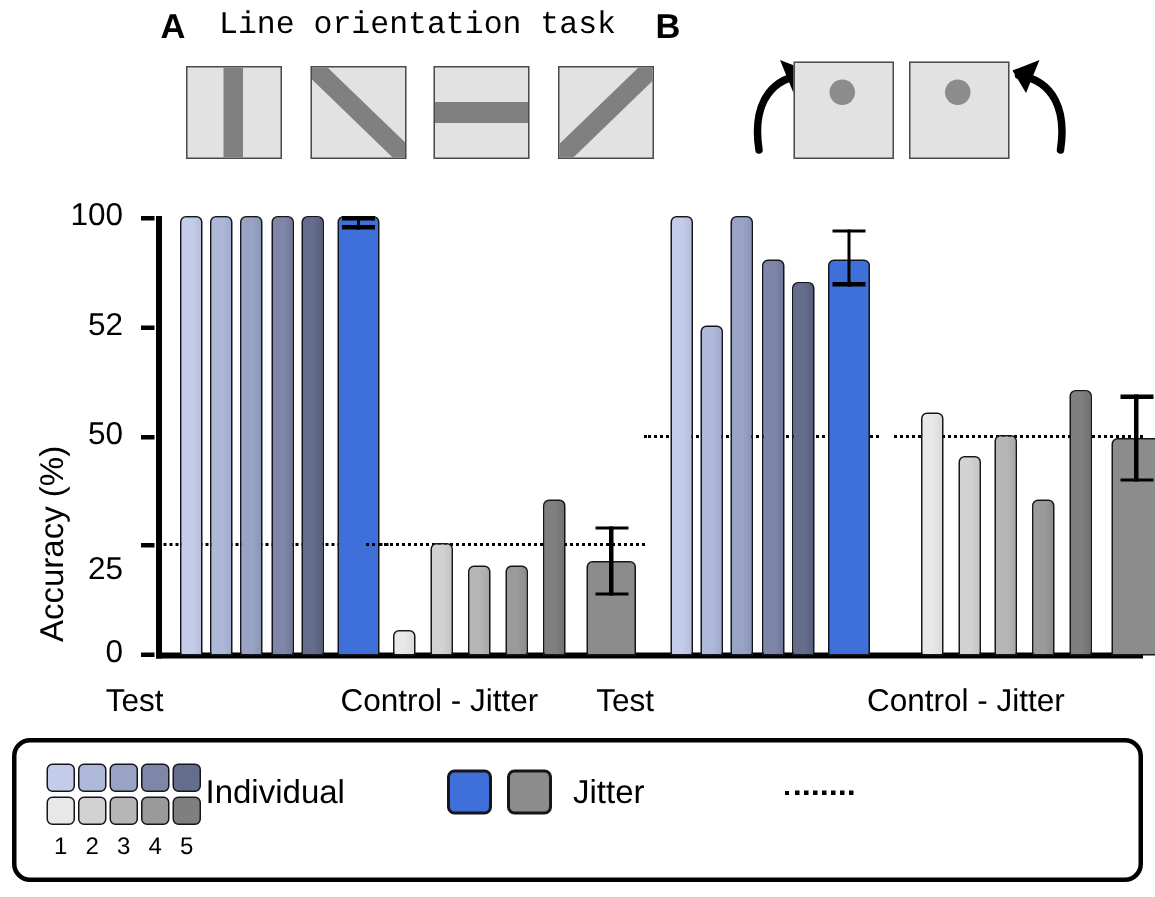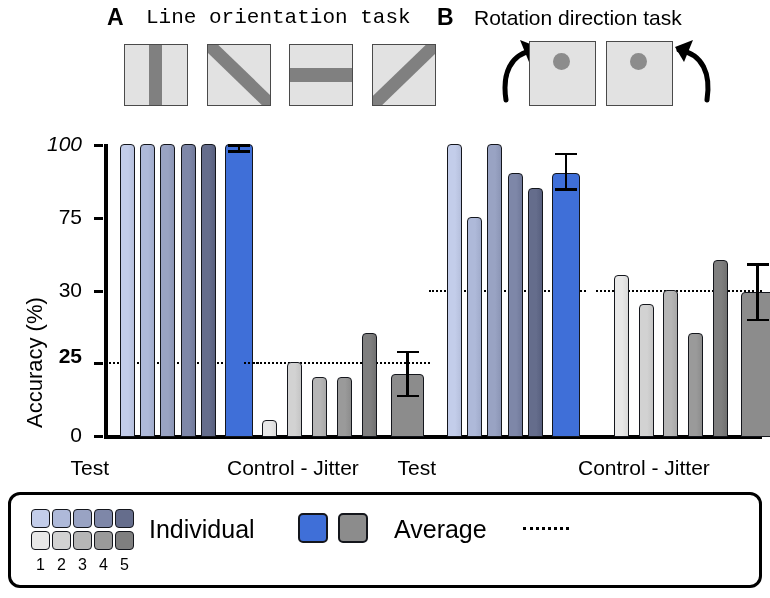--- a/index.html
+++ b/index.html
@@ -32,35 +32,34 @@
   .errbar{position:absolute;}
   .errbar .vline{position:absolute;left:50%;width:2.6px;margin-left:-1.3px;background:#000;top:0;bottom:0;}
   .errbar .cap{position:absolute;left:0;right:0;height:2.6px;background:#000;}
   .errbar .cap.top{top:0;}
   .errbar .cap.bot{bottom:0;}
 
   
   #legend{position:absolute;left:8px;top:492px;width:754px;height:96px;border:3px solid #000;border-radius:12px;box-sizing:border-box;background:#fff;}
   .sw{position:absolute;width:19px;height:19px;border:1.8px solid #14161c;border-radius:4px;box-sizing:border-box;}
   .sw-big{position:absolute;width:30px;height:30px;border:2px solid #14161c;border-radius:5px;box-sizing:border-box;}
-  .leg-text{position:absolute;font-size:25px;line-height:1;white-space:nowrap;margin-left:12px;}
+  .leg-text{position:absolute;font-size:22px;line-height:1;white-space:nowrap;}
   .leg-dots{position:absolute;height:0;border-top:3px dotted #000;width:46px;}
   .subj-num{position:absolute;font-size:16px;line-height:1;text-align:center;width:19px;}
   .subj-line{position:absolute;font-size:21px;line-height:1;white-space:nowrap;}
 </style>
 </head>
 <body>
 
 <div id="root">
 
   <div class="abs panel-letter" style="left:107px;top:6px;">A</div>
   <div class="abs panel-title" style="left:146px;top:7px;font-family:Liberation Mono, monospace;">Line orientation task</div>
 
   <div class="abs panel-letter" style="left:437px;top:6px;">B</div>
-  <div class="abs panel-title" style="left:474px;top:7px;">Rotation direction task</div>
 
   <div class="stim" style="left:124px;top:44px;width:62px;height:60px;">
     <div class="bar-v" style="left:38%;top:0;width:22%;height:100%;"></div>
   </div>
 
   <div class="stim" style="left:207px;top:44px;width:62px;height:60px;">
     <div class="diag" style="transform:rotate(44deg);"></div>
   </div>
 
   <div class="stim" style="left:289px;top:44px;width:62px;height:60px;">
@@ -88,27 +87,27 @@
   </svg>
 
   <div id="plot">
     <div class="ylabel" style="left:22px;top:308px;">Accuracy (%)</div>
     <div id="axes">
         <div class="axis-line" style="left:104px;top:24px;width:4px;height:295px;"></div>
         <div class="axis-line" style="left:104px;top:315px;width:658px;height:4px;"></div>
         <div class="tick" style="left:94px;top:315px;"></div>
         <div class="ytick-label" style="left:8px;top:304px;width:74px;">0</div>
         <div class="tick" style="left:94px;top:242.25px;"></div>
-        <div class="ytick-label" style="left:8px;top:225px;width:74px;font-weight:bold;">25</div>
+        <div class="ytick-label" style="left:8px;top:249px;width:74px;">25</div>
         <div class="tick" style="left:94px;top:169.5px;"></div>
-        <div class="ytick-label" style="left:8px;top:158.5px;width:74px;">30</div>
+        <div class="ytick-label" style="left:8px;top:158.5px;width:74px;">50</div>
         <div class="tick" style="left:94px;top:96.75px;"></div>
-        <div class="ytick-label" style="left:8px;top:85.75px;width:74px;">75</div>
+        <div class="ytick-label" style="left:8px;top:85.75px;width:74px;">52</div>
         <div class="tick" style="left:94px;top:24px;"></div>
-        <div class="ytick-label" style="left:8px;top:13px;width:74px;font-style:italic;">100</div>
+        <div class="ytick-label" style="left:8px;top:13px;width:74px;">100</div>
       </div>
     <div id="bars-layer">
         <div class="guess" style="left:104px;top:242.25px;width:155px;"></div>
         <div class="bar" style="left:120px;top:24px;width:15px;height:293px;background:linear-gradient(90deg, #c3cdea 0%, #c3cdea 55%, #b5bfdc 100%);"></div>
         <div class="bar" style="left:140.16666666666666px;top:24px;width:15px;height:293px;background:linear-gradient(90deg, #aeb9d9 0%, #aeb9d9 55%, #a0abcb 100%);"></div>
         <div class="bar" style="left:160.33333333333334px;top:24px;width:15px;height:293px;background:linear-gradient(90deg, #99a3c3 0%, #99a3c3 55%, #8b95b5 100%);"></div>
         <div class="bar" style="left:180.5px;top:24px;width:15px;height:293px;background:linear-gradient(90deg, #7e87a8 0%, #7e87a8 55%, #70799a 100%);"></div>
         <div class="bar" style="left:200.66666666666669px;top:24px;width:15px;height:293px;background:linear-gradient(90deg, #656d8c 0%, #656d8c 55%, #575f7e 100%);"></div>
         <div class="bar" style="left:224.83333333333334px;top:24px;width:28.166666666666668px;height:293px;background:#3f6fd8;"></div>
         <div class="errbar" style="left:227.91666666666669px;top:24px;width:22px;height:8.730000000000018px;">
@@ -173,21 +172,21 @@
         <div class="sw" style="left:20px;top:36px;background:#e8e8e8;"></div>
         <div class="sw" style="left:41px;top:36px;background:#d2d2d2;"></div>
         <div class="sw" style="left:62px;top:36px;background:#b6b6b6;"></div>
         <div class="sw" style="left:83px;top:36px;background:#9a9a9a;"></div>
         <div class="sw" style="left:104px;top:36px;background:#7f7f7f;"></div>
       </div>
     <div class="leg-text" style="left:126px;top:22px;">Individual</div>
 
     <div class="sw-big" id="avg-blue-sw" style="left: 287px; top: 18px; background: rgb(63, 111, 216);"></div>
     <div class="sw-big" id="avg-gray-sw" style="left: 327px; top: 18px; background: rgb(140, 140, 140);"></div>
-    <div class="leg-text" style="left:371px;top:22px;">Average</div>
+    <div class="leg-text" style="left:371px;top:22px;">Jitter</div>
 
     <div class="leg-dots" style="left:512px;top:32px;"></div>
 
     <div id="subject-numbers">
         <div class="subj-num" style="left:20px;top:62px;">1</div>
         <div class="subj-num" style="left:41px;top:62px;">2</div>
         <div class="subj-num" style="left:62px;top:62px;">3</div>
         <div class="subj-num" style="left:83px;top:62px;">4</div>
         <div class="subj-num" style="left:104px;top:62px;">5</div>
       </div>

